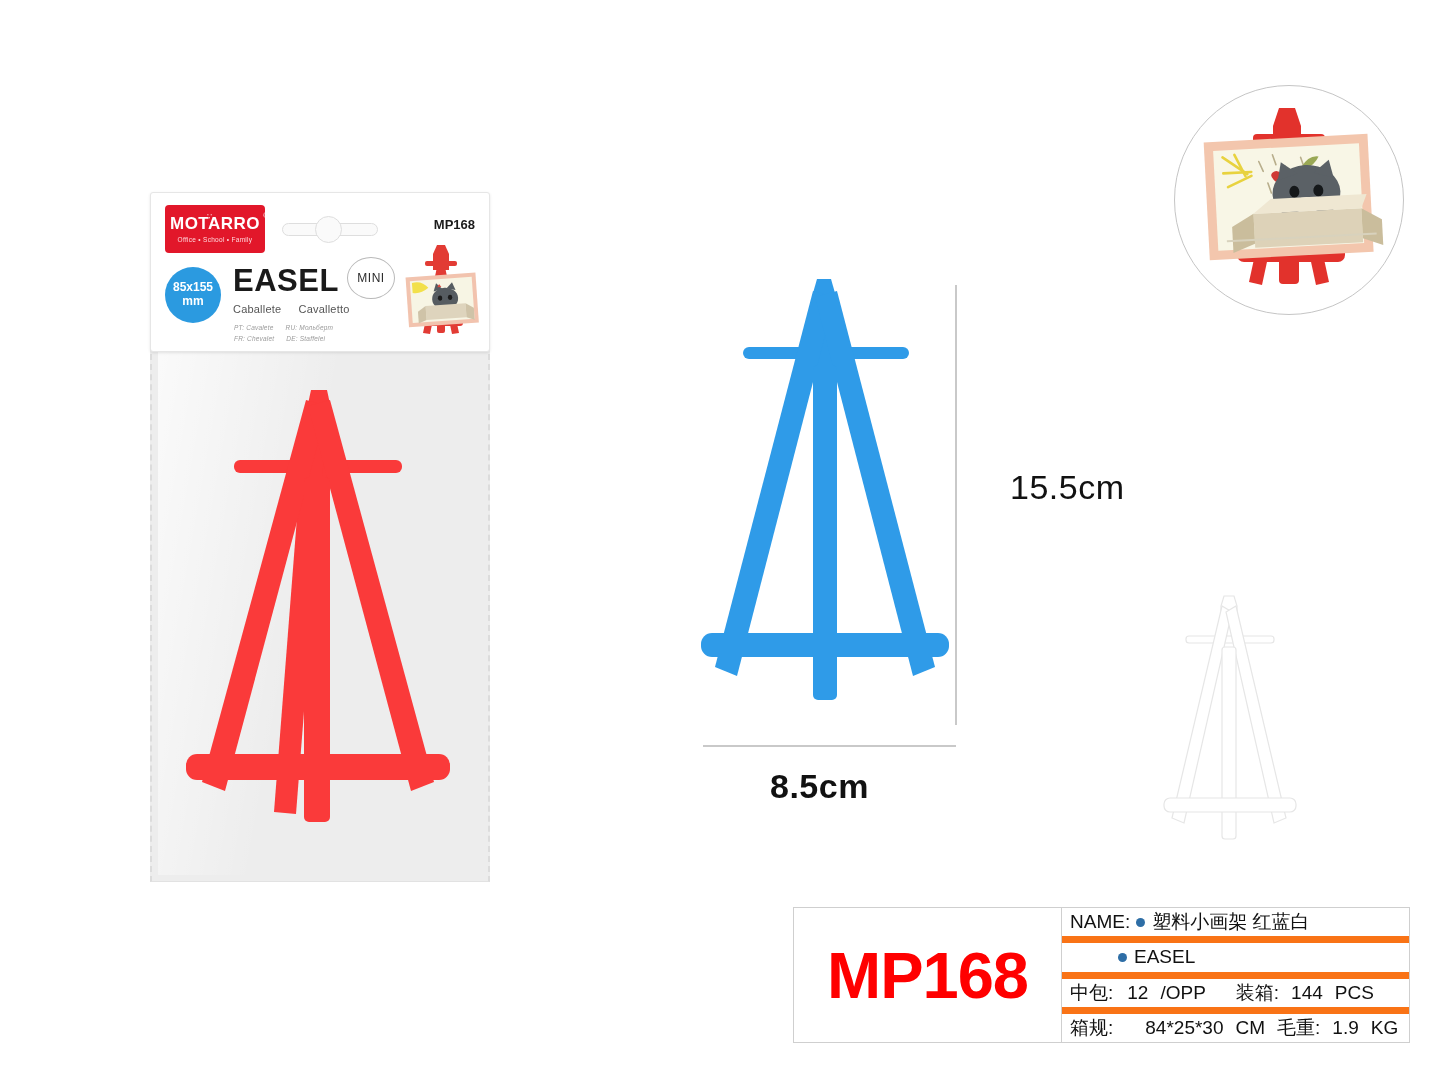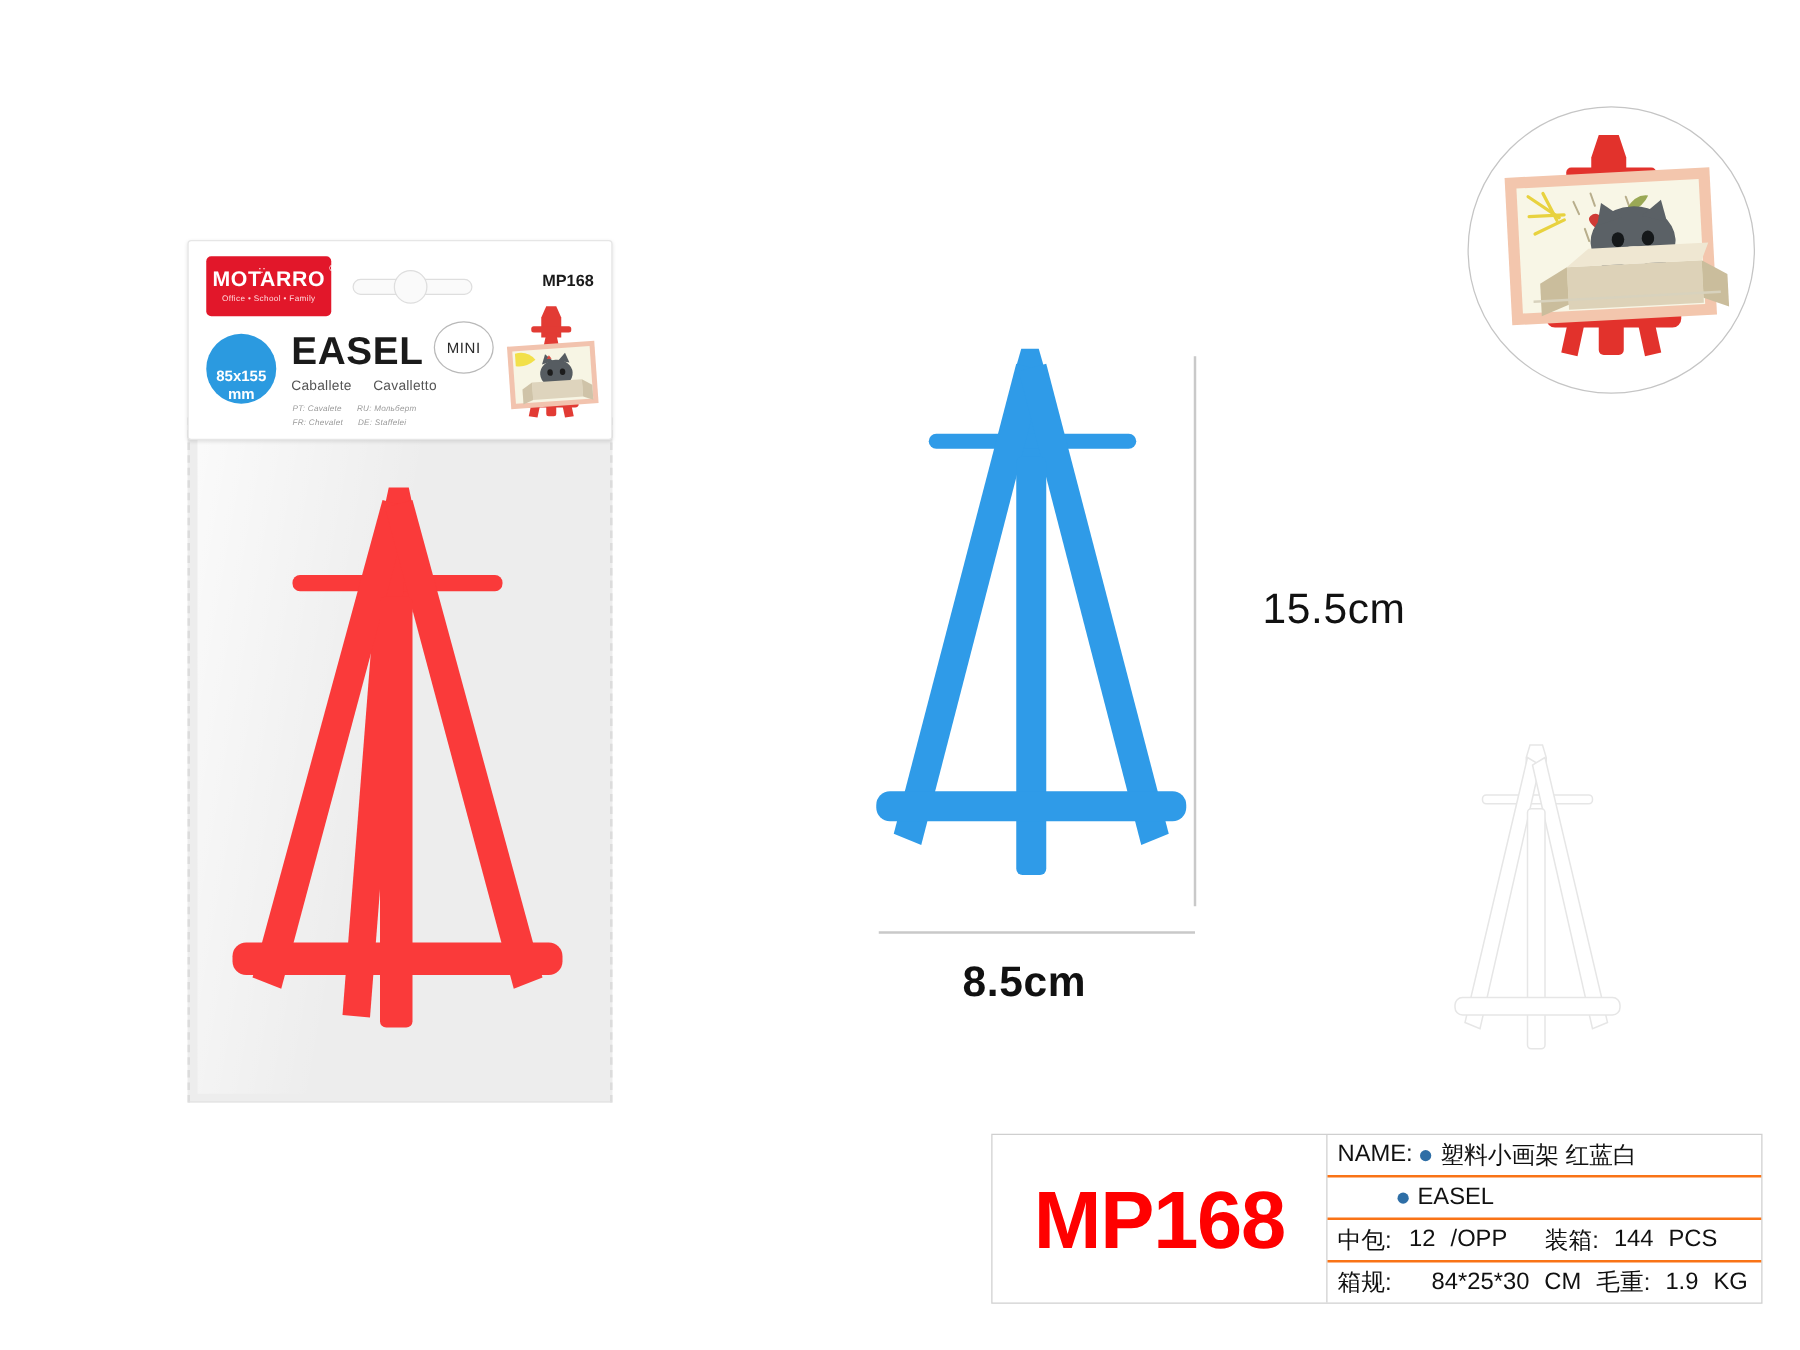--- a/index.html
+++ b/index.html
@@ -50,21 +50,21 @@
   #hh-bar{position:absolute;left:0;top:7px;width:96px;height:13px;
     background:#fafafa;border:1px solid #dedede;border-radius:7px;box-sizing:border-box;}
   #hh-circ{position:absolute;left:33px;top:0;width:27px;height:27px;
     background:#fafafa;border:1px solid #dedede;border-radius:50%;box-sizing:border-box;}
 
   #sku-top{position:absolute;right:14px;top:24px;font-size:13px;font-weight:bold;color:#1a1a1a;}
 
   #size-circle{
     position:absolute;left:14px;top:74px;width:56px;height:56px;border-radius:50%;
     background:#2b9ae0;color:#fff;
-    display:flex;flex-direction:column;align-items:center;justify-content:flex-end;
+    display:flex;flex-direction:column;align-items:center;justify-content:center;
     font-weight:bold;font-size:12px;line-height:1.15;
   }
   #title-easel{position:absolute;left:82px;top:72px;font-size:31px;font-weight:bold;
     color:#1a1a1a;letter-spacing:.5px;line-height:1;}
   #mini-badge{
     position:absolute;left:196px;top:64px;width:46px;height:40px;border-radius:50%;
     border:1.4px solid #b9b9b9;display:flex;align-items:center;justify-content:center;
     font-size:12px;color:#2b2b2b;letter-spacing:.5px;
   }
   #subtitle{position:absolute;left:82px;top:110px;font-size:11px;color:#555;letter-spacing:.2px;}
@@ -101,21 +101,21 @@
     border:1.5px solid #cfcfcf;box-sizing:border-box;background:#fff;
     display:flex;
   }
   #spec-sku{
     width:268px;display:flex;align-items:center;justify-content:center;
     border-right:1.5px solid #cfcfcf;box-sizing:border-box;
   }
   #spec-sku-text{color:#ff0000;font-weight:bold;font-size:65px;letter-spacing:-1px;line-height:1;}
   #spec-rows{flex:1;display:flex;flex-direction:column;}
   .srow{
-    flex:1;border-bottom:2px solid #f97316;box-sizing:border-box;
+    flex:1;border-bottom:7px solid #f97316;box-sizing:border-box;
     display:flex;align-items:center;padding:0 8px;font-size:19px;color:#111;white-space:nowrap;
   }
   .srow:last-child{border-bottom:none;text-align:center;}
   .bdot{
     display:inline-block;width:9px;height:9px;border-radius:50%;
     background:#2e6ea6;margin:0 7px 0 4px;flex:none;
   }
   .lbl{margin-right:2px;}
   .r2{justify-content:flex-start;padding-left:52px;}
   .gap{display:inline-block;width:30px;}

